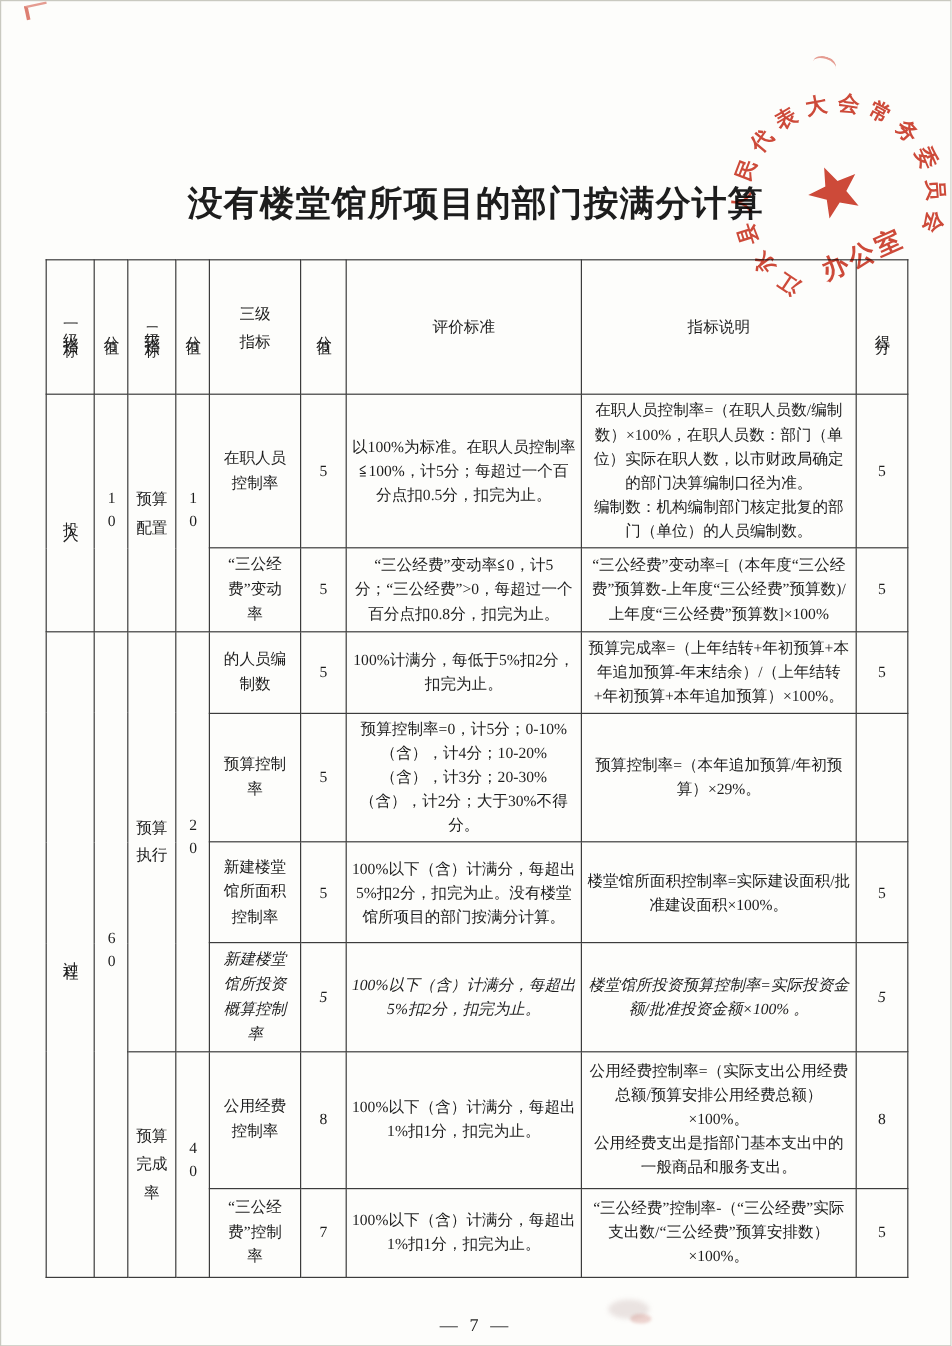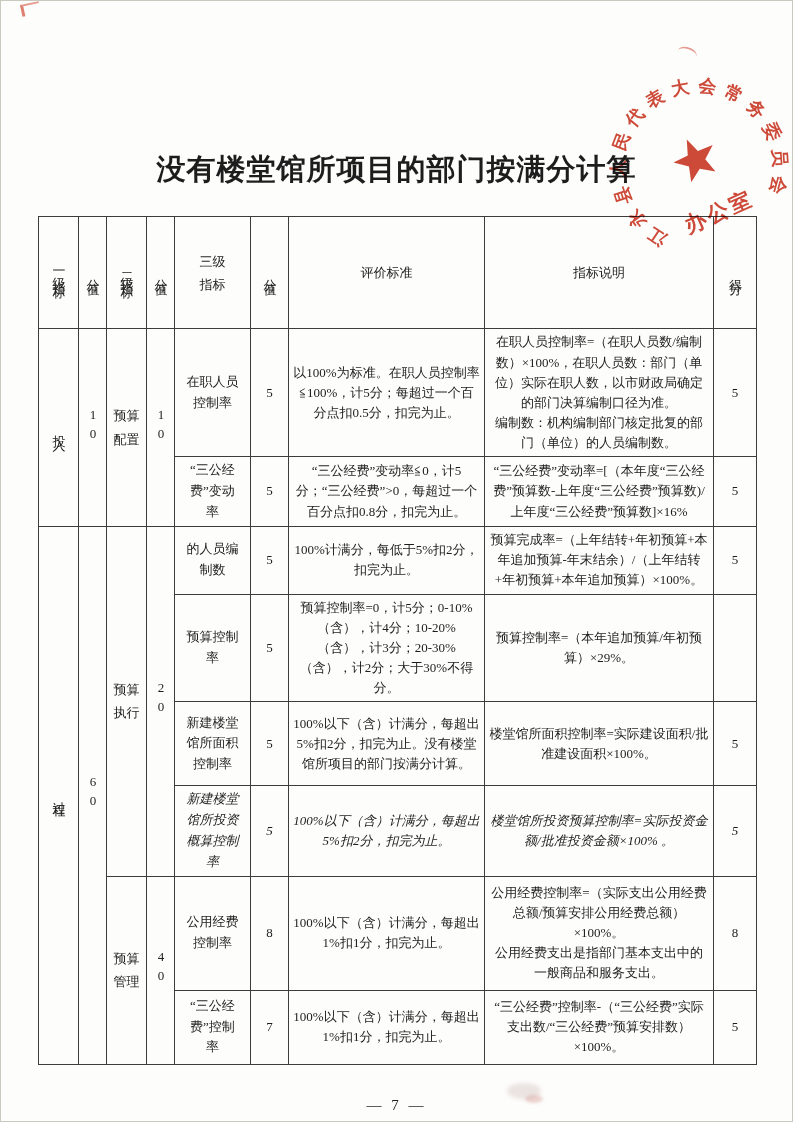--- a/index.html
+++ b/index.html
@@ -90,21 +90,21 @@
         <td class="center">5</td>
         <td class="text">以100%为标准。在职人员控制率≦100%，计5分；每超过一个百分点扣0.5分，扣完为止。</td>
         <td class="text">在职人员控制率=（在职人员数/编制数）×100%，在职人员数：部门（单位）实际在职人数，以市财政局确定的部门决算编制口径为准。
 编制数：机构编制部门核定批复的部门（单位）的人员编制数。</td>
         <td class="center">5</td>
       </tr>
       <tr class="r2">
         <td class="center"><span class="w4">“三公经费”变动率</span></td>
         <td class="center">5</td>
         <td class="text">“三公经费”变动率≦0，计5分；“三公经费”&gt;0，每超过一个百分点扣0.8分，扣完为止。</td>
-        <td class="text">“三公经费”变动率=[（本年度“三公经费”预算数-上年度“三公经费”预算数)/上年度“三公经费”预算数]×16%</td>
+        <td class="text">“三公经费”变动率=[（本年度“三公经费”预算数-上年度“三公经费”预算数)/上年度“三公经费”预算数]×100%</td>
         <td class="center">5</td>
       </tr>
       <tr class="r3">
         <td class="center" rowspan="6"><span class="vert">过程</span></td>
         <td class="center" rowspan="6"><span class="vert">60</span></td>
         <td class="center" rowspan="4"><span class="w2">预算执行</span></td>
         <td class="center" rowspan="4"><span class="vert">20</span></td>
         <td class="center"><span class="w4">的人员编制数</span></td>
         <td class="center">5</td>
         <td class="text">100%计满分，每低于5%扣2分，扣完为止。</td>
@@ -126,21 +126,21 @@
         <td class="center">5</td>
       </tr>
       <tr class="r6">
         <td class="center"><span class="w4">新建楼堂馆所投资概算控制率</span></td>
         <td class="center">5</td>
         <td class="text">100%以下（含）计满分，每超出5%扣2分，扣完为止。</td>
         <td class="text">楼堂馆所投资预算控制率=实际投资金额/批准投资金额×100% 。</td>
         <td class="center">5</td>
       </tr>
       <tr class="r7">
-        <td class="center" rowspan="2"><span class="w2">预算管理</span></td>
+        <td class="center" rowspan="2"><span class="w2">预算完成率</span></td>
         <td class="center" rowspan="2"><span class="vert">40</span></td>
         <td class="center"><span class="w4">公用经费控制率</span></td>
         <td class="center">8</td>
         <td class="text">100%以下（含）计满分，每超出1%扣1分，扣完为止。</td>
         <td class="text">公用经费控制率=（实际支出公用经费总额/预算安排公用经费总额）×100%。
 公用经费支出是指部门基本支出中的一般商品和服务支出。</td>
         <td class="center">8</td>
       </tr>
       <tr class="r8">
         <td class="center"><span class="w4">“三公经费”控制率</span></td>

